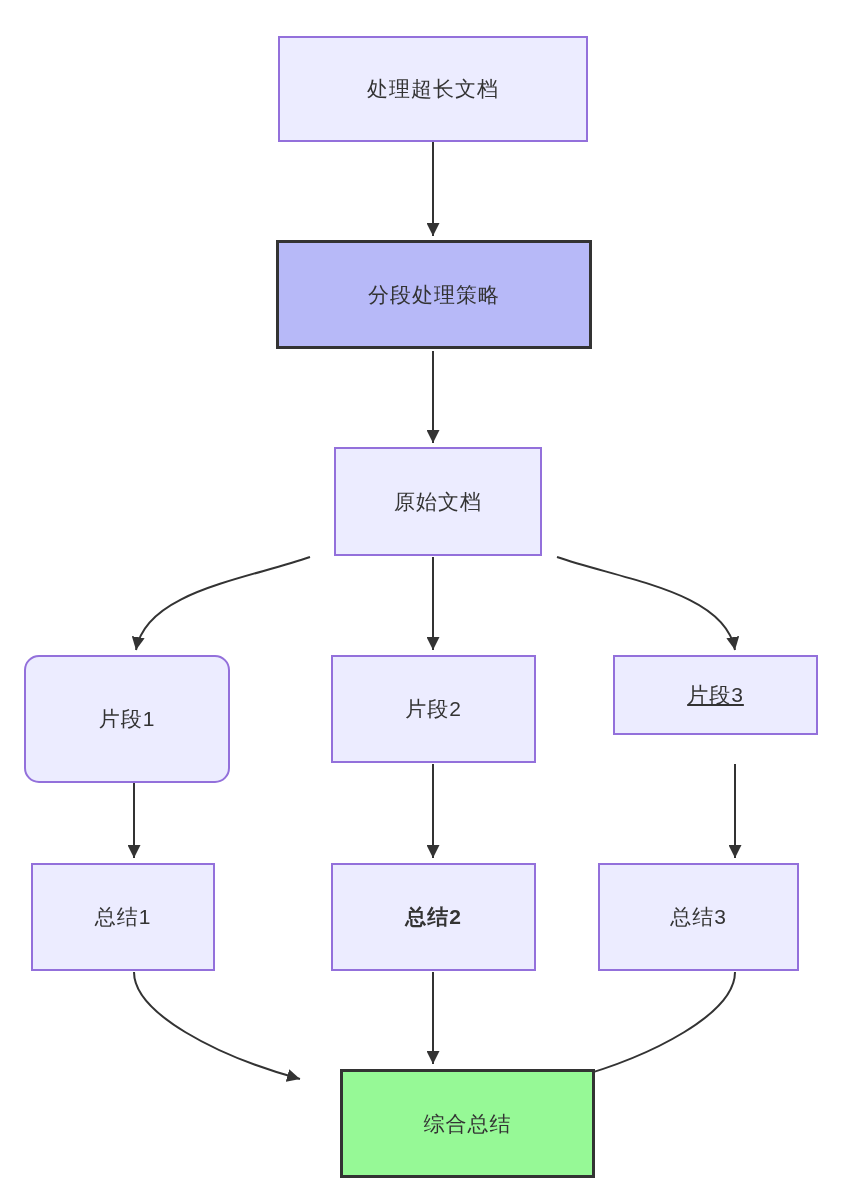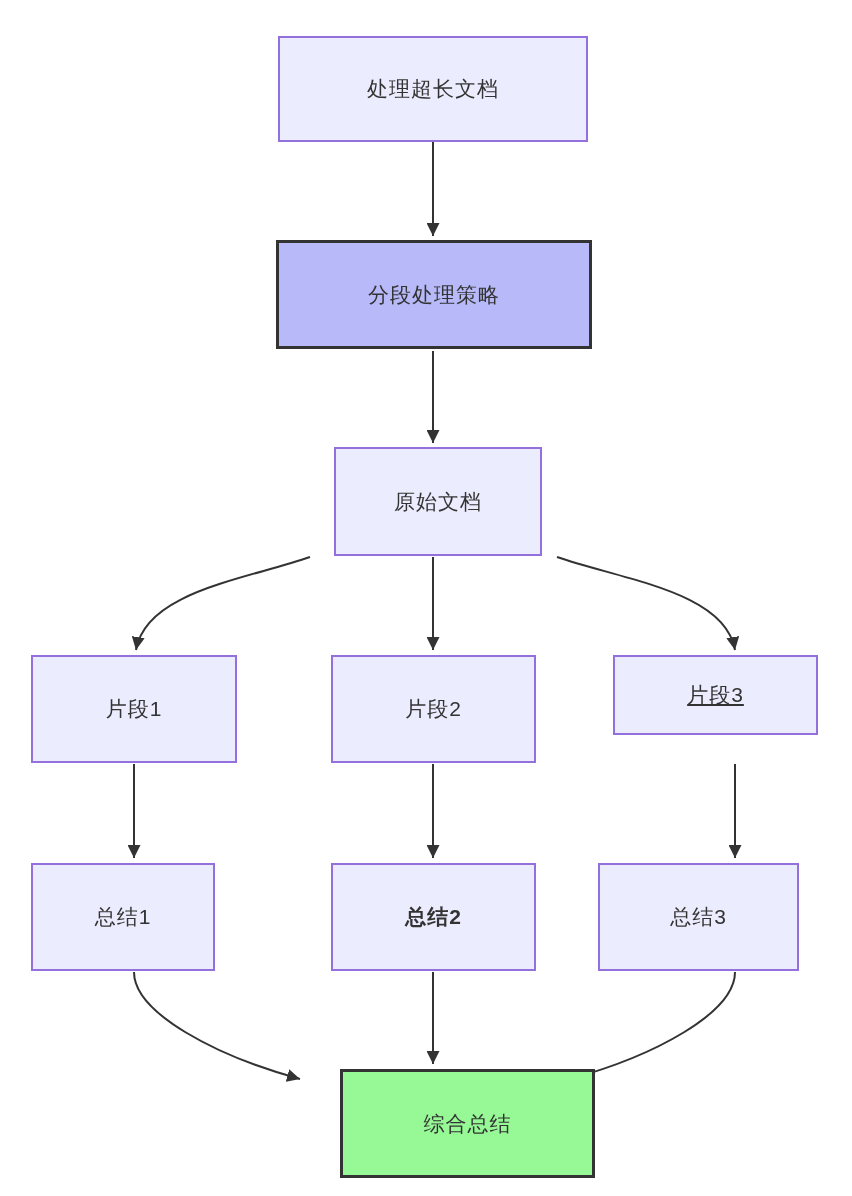--- a/index.html
+++ b/index.html
@@ -82,21 +82,21 @@
   </div>
 
   <div class="node node--strategy" style="left:276px; top:240px; width:316px; height:109px;">
     <span>分段处理策略</span>
   </div>
 
   <div class="node" style="left:310px; top:447px; width:208px; height:109px;margin-left:24px;">
     <span>原始文档</span>
   </div>
 
-  <div class="node" style="left:31px; top:655px; width:206px; height:108px;">
+  <div class="node" style="left:24px; top:655px; width:206px; height:128px;border-radius:15px;">
     <span>片段1</span>
   </div>
 
   <div class="node" style="left:331px; top:655px; width:205px; height:108px;text-align:center;">
     <span>片段2</span>
   </div>
 
   <div class="node" style="left:613px; top:655px; width:205px; height:80px;text-decoration:underline;">
     <span>片段3</span>
   </div>

